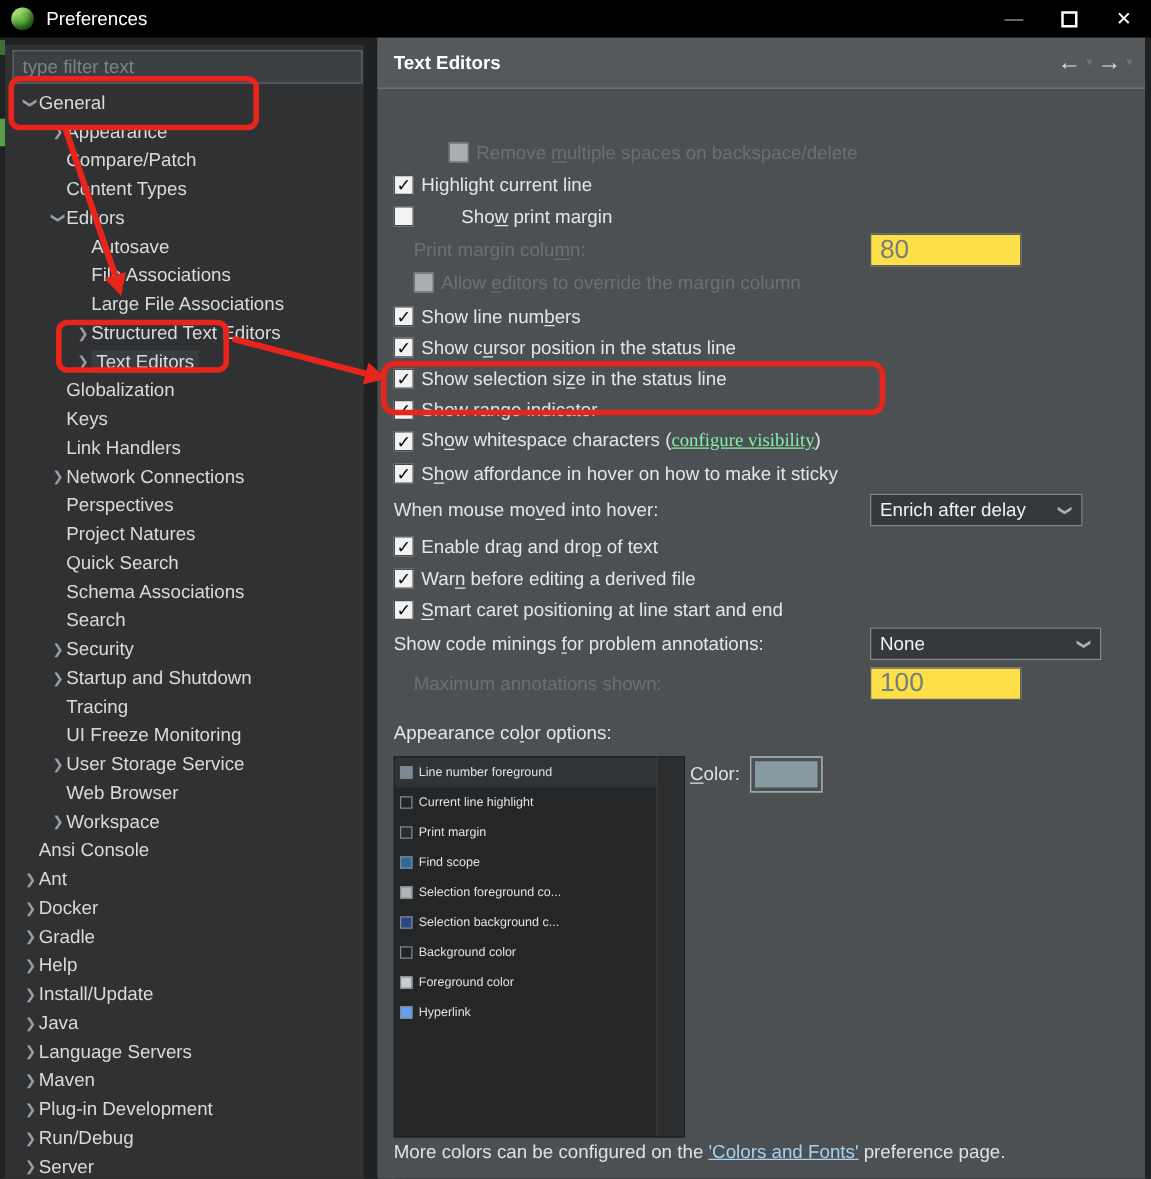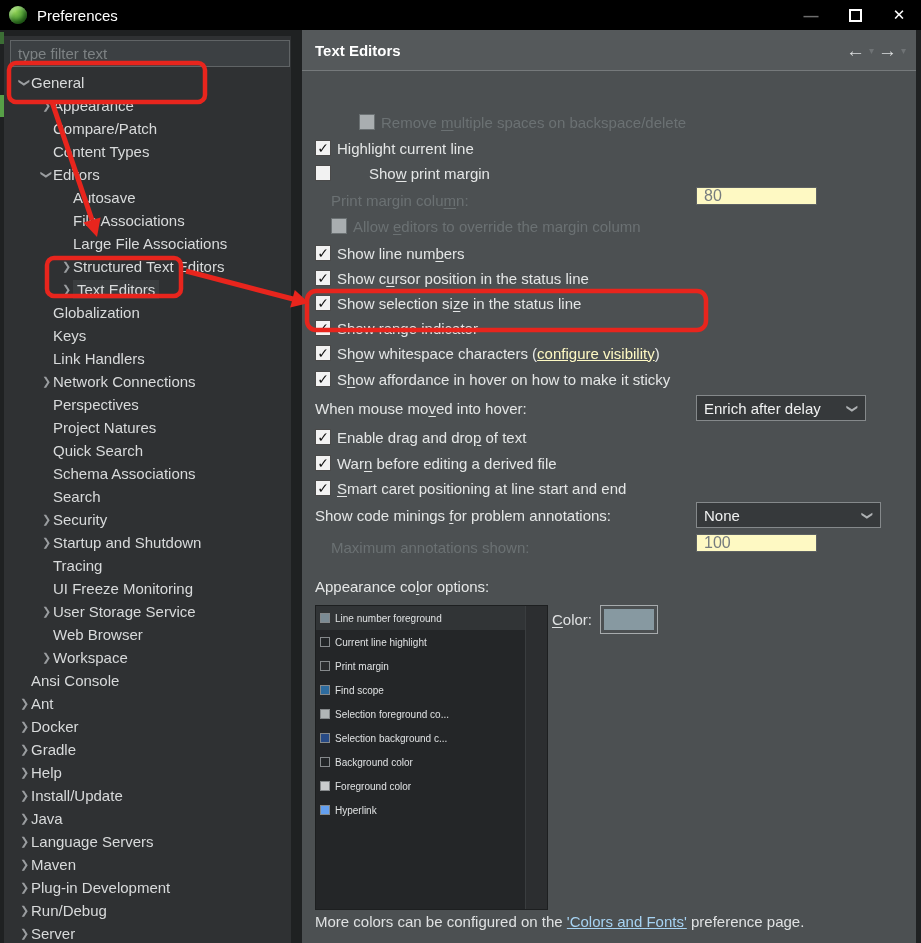--- a/index.html
+++ b/index.html
@@ -47,22 +47,22 @@
   .nav-arrow { color:#dcdedf; font-size:19px; font-weight:bold; line-height:1; }
   .nav-caret { color:#6f7375; font-size:10px; }
 
   .content { position:absolute; left:0; top:42px; width:614px; height:871px; }
   .row { position:absolute; display:flex; align-items:center; height:26px; font-size:15px; color:#e4e6e6; }
   .row.dis { color:#6b7173; }
   .cb { width:16px; height:16px; background:#f2f2f2; border:1px solid #4a4a4a; display:inline-flex; align-items:center; justify-content:center;
     font-size:14px; color:#111; margin-right:6px; flex:0 0 auto; }
   .cb.dis { background:#a9aeb0; border-color:#6b7173; }
   u { text-decoration:underline; text-underline-offset:2px; }
-  a.cfg-link { color:#fef9c3; text-decoration:underline; cursor:pointer; }
-  .ctrl-field { position:absolute; height:18px; background:#fef9c3; border:1px solid #5d6163; color:#767c7e; font-size:16px; display:flex; align-items:center; padding-left:7px; }
+  a.cfg-link { color:#86efac; text-decoration:underline; cursor:pointer;font-family:Liberation Serif, serif; }
+  .ctrl-field { position:absolute; height:26px; background:#fde047; border:1px solid #5d6163; color:#767c7e; font-size:21px; display:flex; align-items:center; padding-left:7px; }
   .ctrl-combo { position:absolute; height:26px; background:#36393b; border:1px solid #85898b; color:#f0f1f1; font-size:15px; display:flex; align-items:center; padding-left:7px; }
   .combo-chev { margin-left:auto; width:24px; height:24px; display:flex; align-items:center; justify-content:center; color:#aeb1b3; font-size:11px; }
   .combo-chev span { transform:rotate(90deg); display:block; }
 
   .appearance-label { position:absolute; left:13px; top:506px; font-size:15px; color:#e4e6e6; }
   .color-list { position:absolute; left:13px; top:533px; width:233px; height:305px; background:#242628; border:1px solid #1d1f20; }
   .cl-scroll { position:absolute; right:0; top:0; width:22px; height:303px; background:#2c2e30; border-left:1px solid #3a3d3f; }
   .cl-item { height:24px; display:flex; align-items:center; padding-left:4px; color:#dfe1e2; font-size:10px; width:210px; white-space:nowrap; overflow:hidden; }
   .cl-item.sel { background:#313436; }
   .cl-swatch { width:10px; height:10px; border:1px solid #85898b; margin-right:5px; flex:0 0 auto; }

